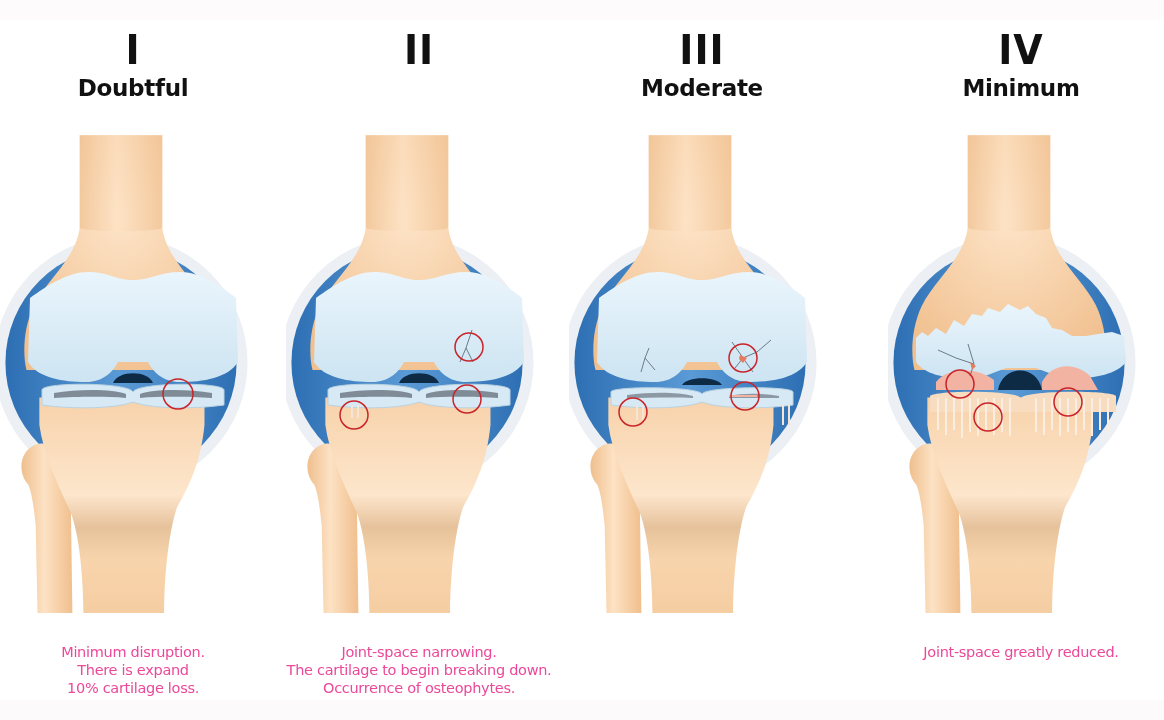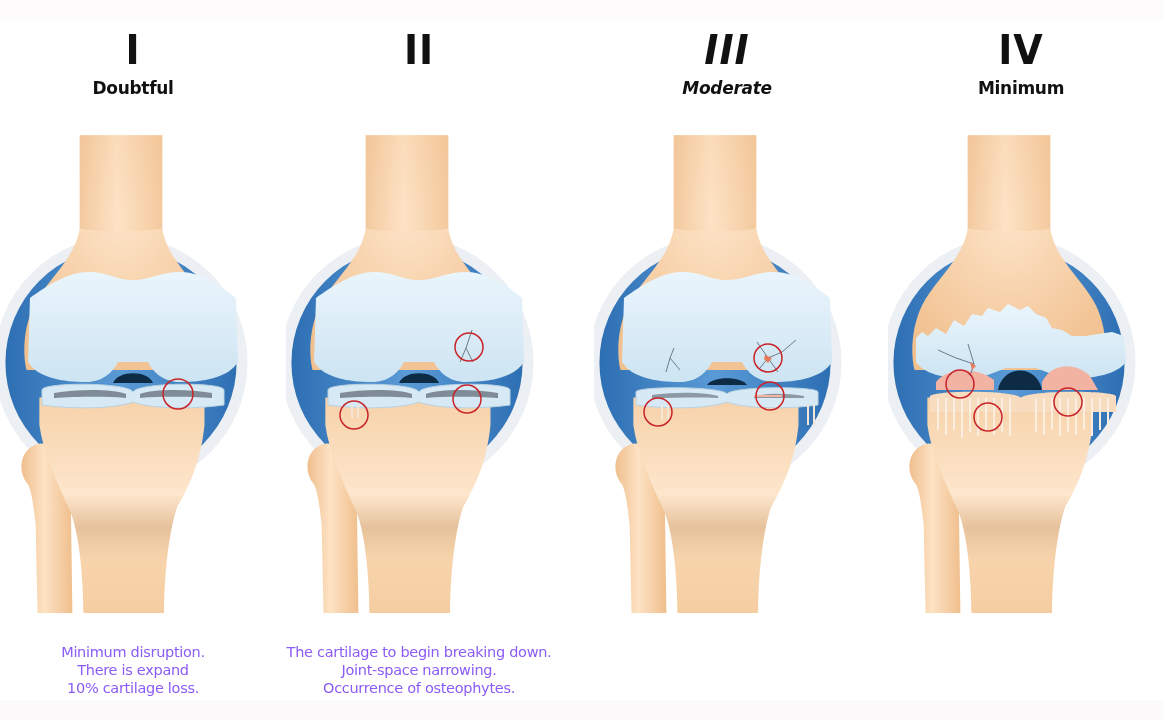--- a/index.html
+++ b/index.html
@@ -12,28 +12,28 @@
   .topband { position:absolute; left:0; top:0; width:1164px; height:20px; background:#fdfbfb; }
   .botband { position:absolute; left:0; top:700px; width:1164px; height:20px; background:#fcfafa; }
   .panel { position:absolute; top:0; height:720px; }
   .grade {
     position:absolute; top:28px; width:100%; text-align:center;
     font-family:"DejaVu Sans", sans-serif; font-weight:bold; font-size:40px; line-height:44px;
     letter-spacing:1px; transform:scaleX(0.95);
   }
   .label {
     position:absolute; top:74px; width:100%; text-align:center;
-    font-family:"DejaVu Sans", sans-serif; font-weight:bold; font-size:17px; line-height:28px;
+    font-family:"DejaVu Sans", sans-serif; font-weight:bold; font-size:23px; line-height:28px;
     letter-spacing:-0.3px;
   }
   .art { position:absolute; left:0; top:100px; }
   .caption {
     position:absolute; top:643px; width:100%; text-align:center;
     font-family:"DejaVu Sans", sans-serif; font-size:14.5px; line-height:18px;
-    color:#8b5cf6; letter-spacing:-0.3px;
+    color:#ec4899; letter-spacing:-0.3px;
   }
   .caption div { white-space:nowrap; }
 </style>
 </head>
 <body>
 
 <div class="topband"></div>
 <div class="botband"></div>
 
 <svg width="0" height="0" style="position:absolute">
@@ -113,27 +113,27 @@
     <path d="M152 294 C165 289 200 289 224 293 L224 298 C205 297 175 296 152 298 Z" fill="#5a6470" opacity="0.7"></path>
 
     <path d="M196 236 L192 248 L186 262 M192 248 L199 262 M196 236 L198 230" stroke="#6b7c8a" stroke-width="1" fill="none"></path>
 
     <path d="M78 305 L78 318 M84 305 L84 318" stroke="#f3e6d6" stroke-width="2"></path>
     <circle cx="195" cy="247" r="14" fill="none" stroke="#c8242a" stroke-width="1.5"></circle>
     <circle cx="193" cy="299" r="14" fill="none" stroke="#c8242a" stroke-width="1.5"></circle>
     <circle cx="80" cy="315" r="14" fill="none" stroke="#c8242a" stroke-width="1.5"></circle>
   </svg>
   <div class="caption">
+    <div>Joint-space narrowing.</div>
     <div>The cartilage to begin breaking down.</div>
-    <div>Joint-space narrowing.</div>
     <div>Occurrence of osteophytes.</div>
   </div>
 </div>
 
-<div class="panel" style="left:594px; width:266px;font-style:italic;">
+<div class="panel" style="left:569px; width:266px;">
   <div class="grade">III</div>
   <div class="label">Moderate</div>
   <svg class="art" width="266" height="540" viewBox="12 0 266 540">
     <use href="#knee"></use>
     <path d="M42 198 C60 185 80 172 100 172 C120 172 128 180 145 180 C162 180 172 172 192 172 C212 172 232 185 248 198 L250 262 C240 278 215 282 192 282 C175 282 165 272 160 262 L130 262 C125 272 115 282 98 282 C75 282 50 278 40 262 Z" fill="url(#cartGrad)"></path>
     <path d="M125 285 C130 276 160 276 165 285 Z" fill="#0d2b45"></path>
     <path d="M54 292 C54 286 140 286 145 294 C150 286 236 286 236 292 L236 305 C200 310 160 308 145 302 C130 308 90 310 54 305 Z" fill="#d6e9f4" stroke="#b9d2e2" stroke-width="1"></path>
     <path d="M70 295 C95 292 120 292 136 296 L136 298 C115 297 90 298 70 298 Z" fill="#5a6470" opacity="0.6"></path>
     <path d="M172 296 C185 293 205 293 222 296 L222 298 C205 298 185 298 172 298 Z" fill="#5a6470" opacity="0.6"></path>
 
@@ -164,14 +164,15 @@
     <g stroke="#fbeee0" stroke-width="2">
       <path d="M62 298 L62 330 M70 298 L70 335 M78 298 L78 330 M86 298 L86 338 M94 298 L94 332 M102 298 L102 336 M110 298 L110 330 M118 298 L118 335 M126 298 L126 332 M134 298 L134 336 M160 298 L160 332 M168 298 L168 335 M176 298 L176 330 M184 298 L184 336 M192 298 L192 332 M200 298 L200 335 M208 298 L208 330 M216 298 L216 336 M224 298 L224 330 M232 298 L232 334"></path>
     </g>
     <path d="M92 244 L98 264 L94 276 M98 264 L80 258 L62 250" stroke="#6b7c8a" stroke-width="1" fill="none"></path>
     <path d="M94 262 L100 266 L96 270 Z" fill="#e57a5c"></path>
     <circle cx="84" cy="284" r="14" fill="none" stroke="#c8242a" stroke-width="1.5"></circle>
     <circle cx="112" cy="317" r="14" fill="none" stroke="#c8242a" stroke-width="1.5"></circle>
     <circle cx="192" cy="302" r="14" fill="none" stroke="#c8242a" stroke-width="1.5"></circle>
   </svg>
   <div class="caption">
+    <div>Joint-space greatly reduced.</div>
   </div>
 </div>
 
 </body></html>

